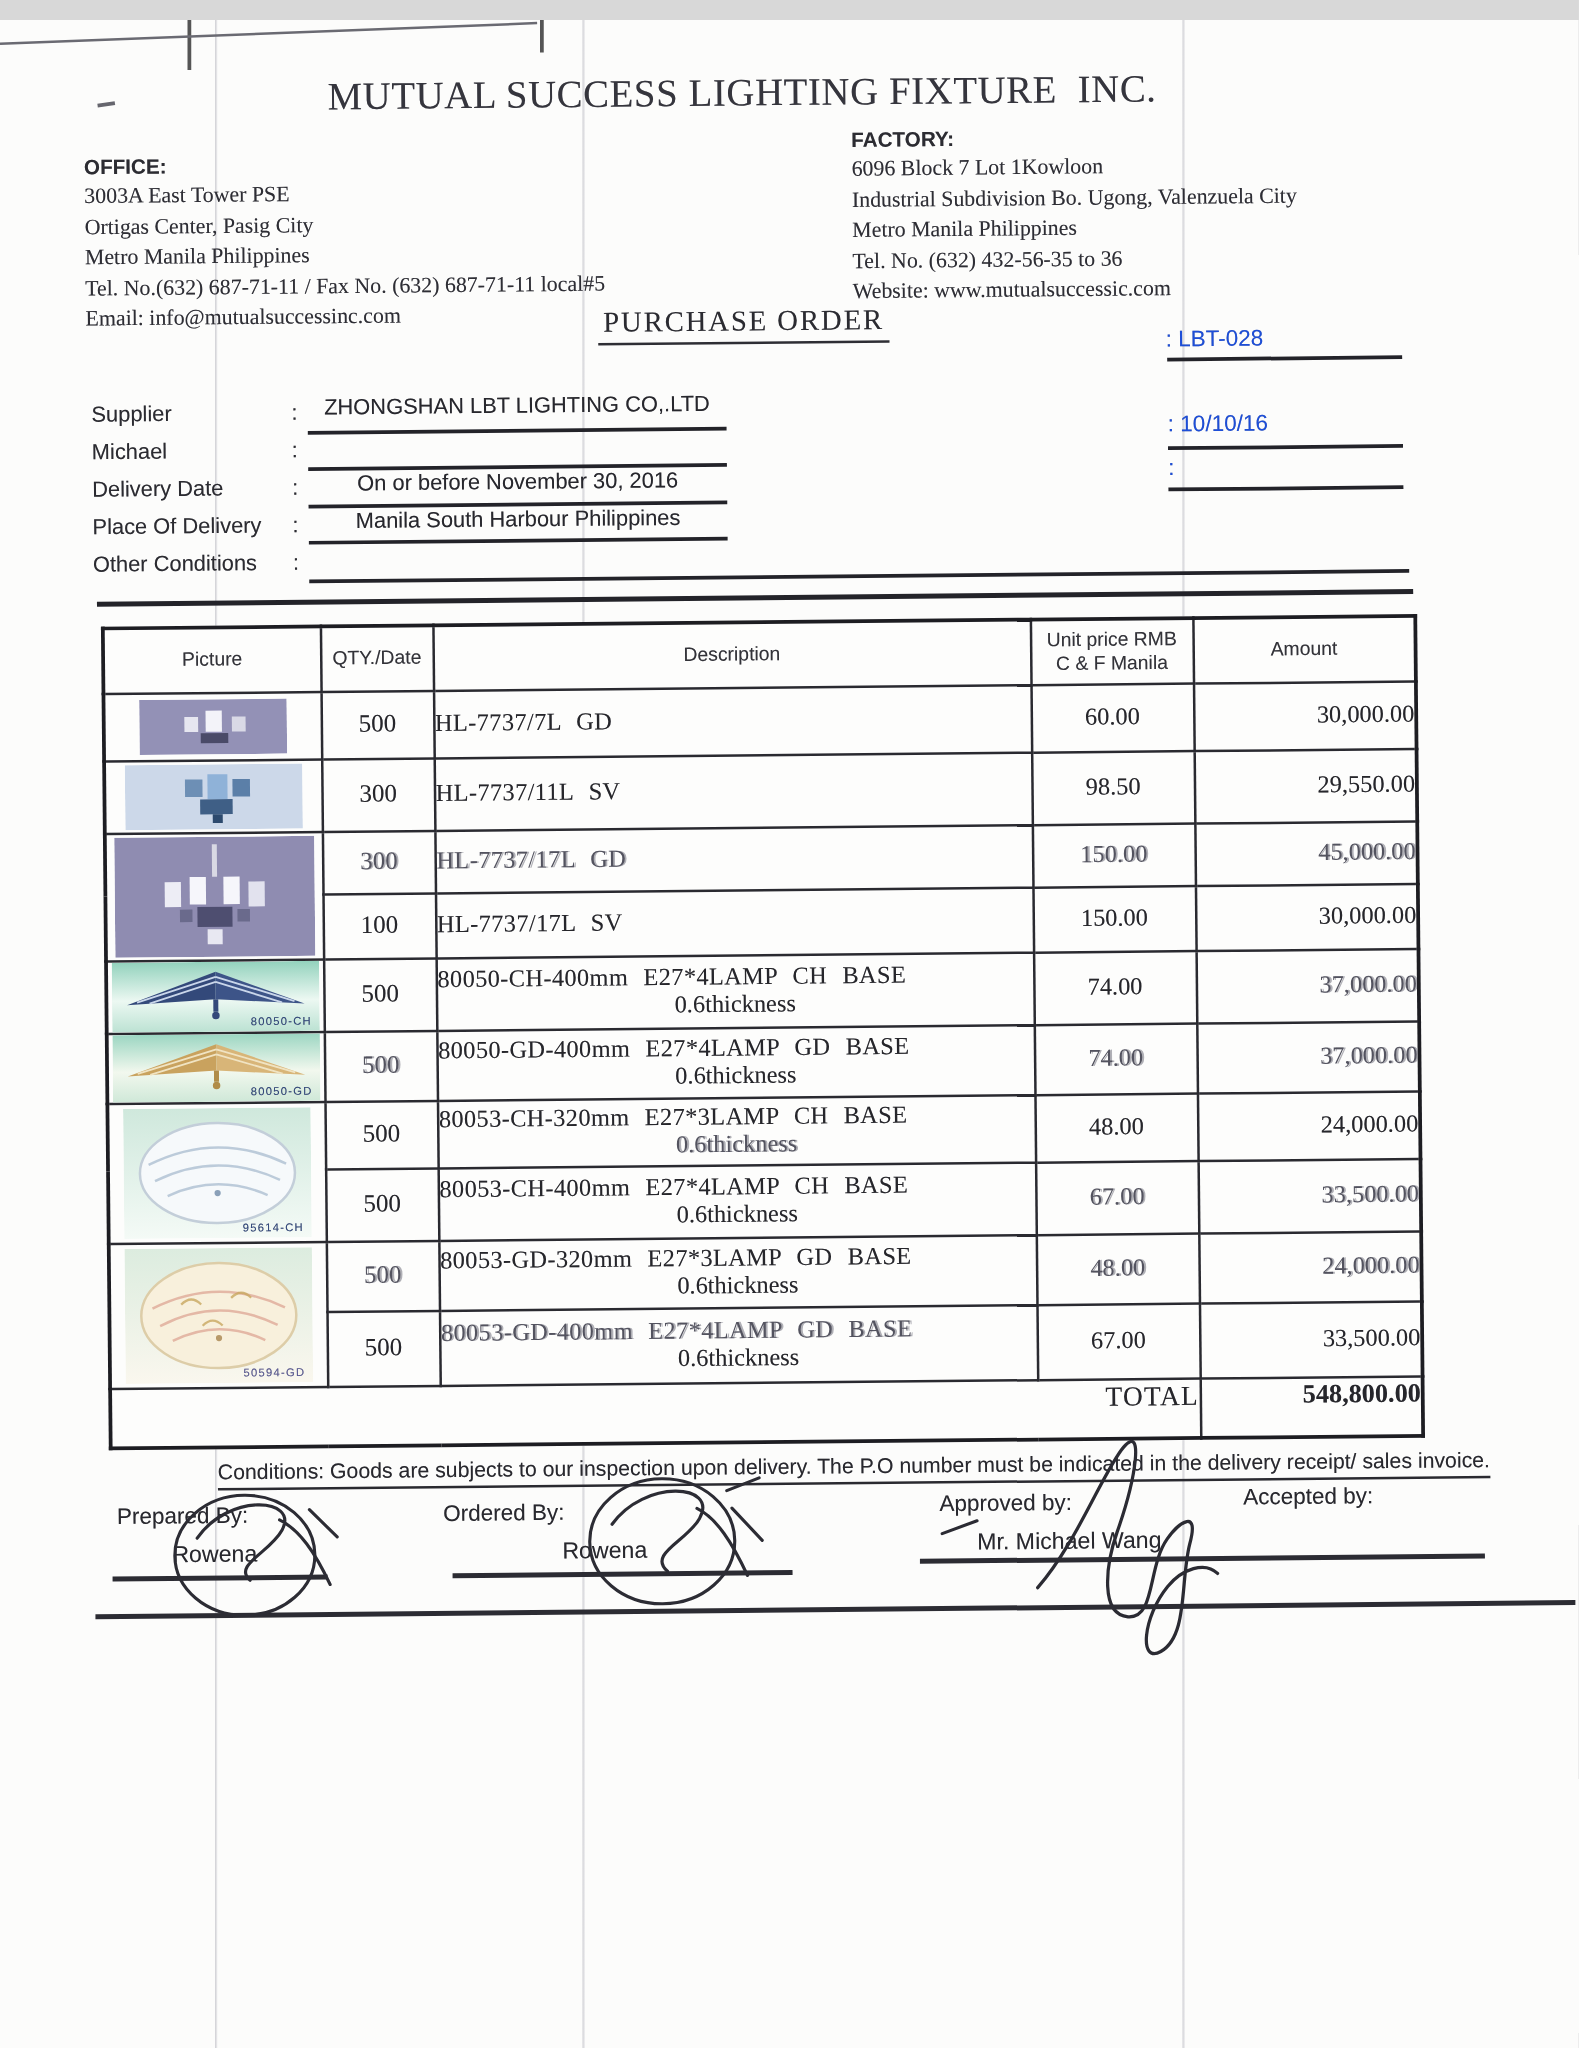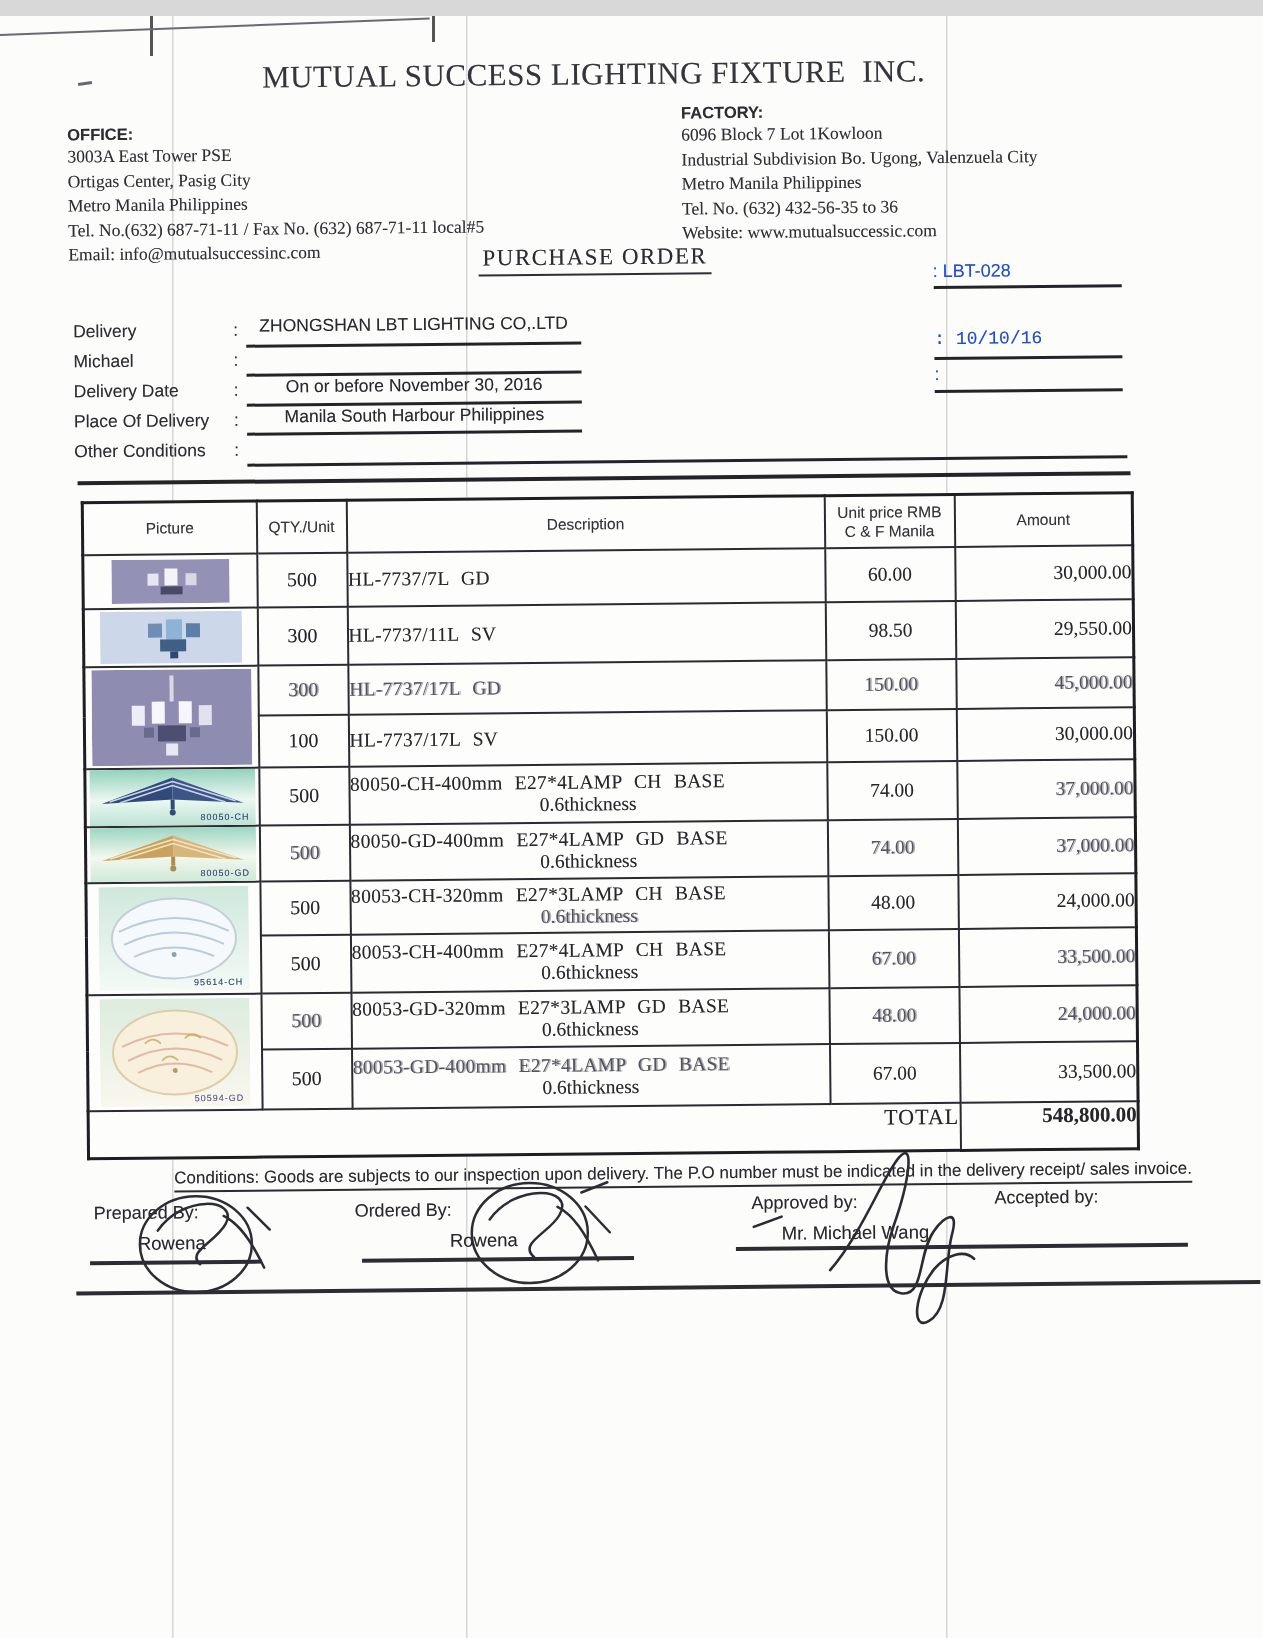--- a/index.html
+++ b/index.html
@@ -94,26 +94,26 @@
         <div>Metro Manila Philippines</div>
         <div>Tel. No. (632) 432-56-35 to 36</div>
         <div>Website: www.mutualsuccessic.com</div>
       </div>
     </div>
 
     <div class="abs po-title" style="left:478px;top:228px;">PURCHASE ORDER</div>
 
     <div class="abs ref-text" style="left:932px;top:248px;">: LBT-028</div>
     <div class="rule" style="left:933px;top:273px;width:188px;"></div>
-    <div class="abs ref-text" style="left:933px;top:316px;font-family:Liberation Mono, monospace;">: 10/10/16</div>
+    <div class="abs ref-text" style="left:933px;top:316px;">: 10/10/16</div>
     <div class="rule" style="left:933px;top:344px;width:188px;"></div>
     <div class="abs ref-text" style="left:933px;top:351px;">:</div>
     <div class="rule" style="left:933px;top:377px;width:188px;"></div>
 
-    <div class="abs field-label" style="left:72px;top:300px;">Delivery</div>
+    <div class="abs field-label" style="left:72px;top:300px;">Supplier</div>
     <div class="abs field-colon" style="left:232px;top:300px;">:</div>
     <div class="abs field-value" style="left:245px;top:296px;width:335px;">ZHONGSHAN LBT LIGHTING CO,.LTD</div>
     <div class="rule" style="left:245px;top:325px;width:335px;"></div>
 
     <div class="abs field-label" style="left:72px;top:330px;">Michael</div>
     <div class="abs field-colon" style="left:232px;top:330px;">:</div>
     <div class="abs field-value" style="left:245px;top:328px;width:335px;"></div>
     <div class="rule" style="left:245px;top:354px;width:335px;"></div>
 
     <div class="abs field-label" style="left:72px;top:360px;">Delivery Date</div>
@@ -137,21 +137,21 @@
       <colgroup>
           <col style="width:174px">
           <col style="width:90px">
           <col style="width:478px">
           <col style="width:130px">
           <col style="width:178px">
         </colgroup>
       <tbody>
           <tr style="height:52px">
         <th class="hdr">Picture</th>
-        <th class="hdr">QTY./Unit</th>
+        <th class="hdr">QTY./Date</th>
         <th class="hdr">Description</th>
         <th class="hdr">
           <div>Unit price RMB</div>
           <div>C &amp; F Manila</div>
         </th>
         <th class="hdr">Amount</th>
       </tr>
 
       <tr style="height:54px">
         <td class="pic-cell">

